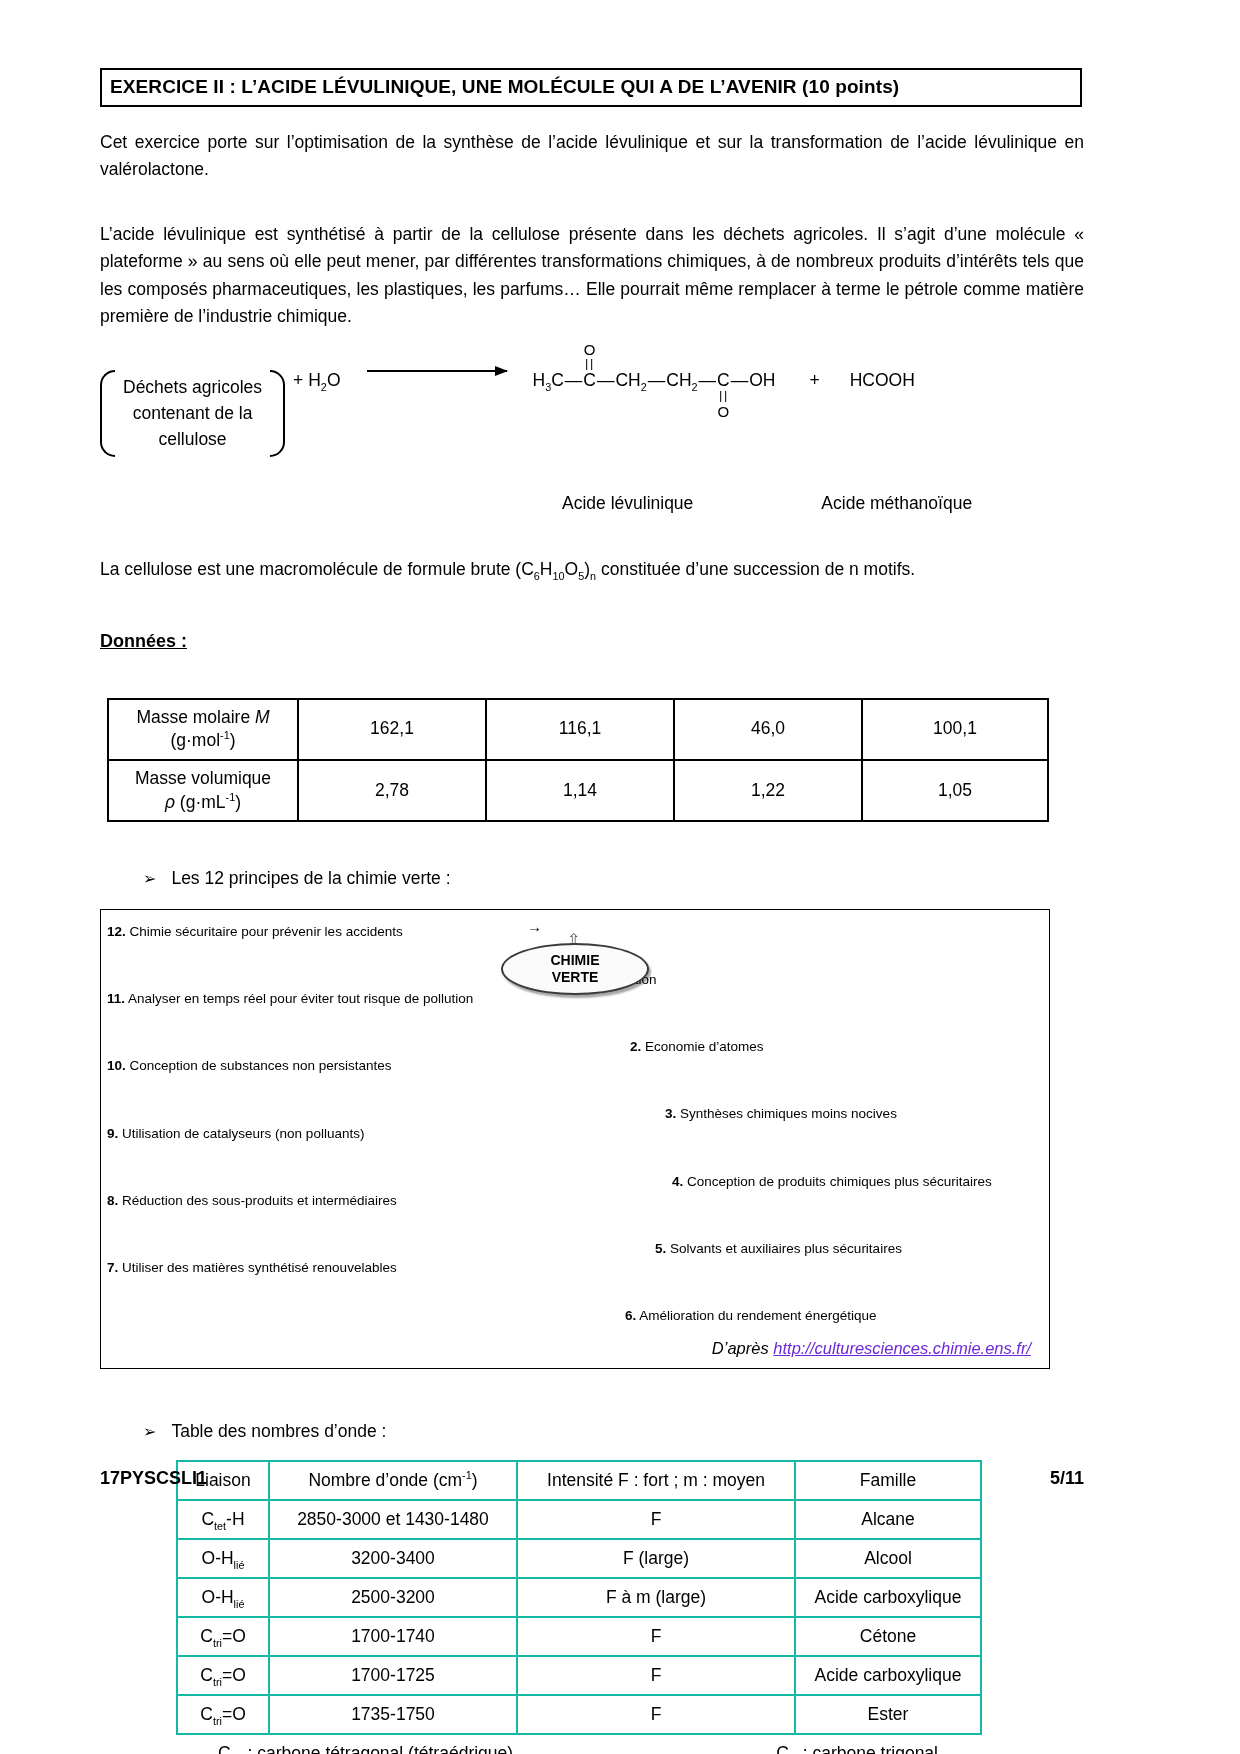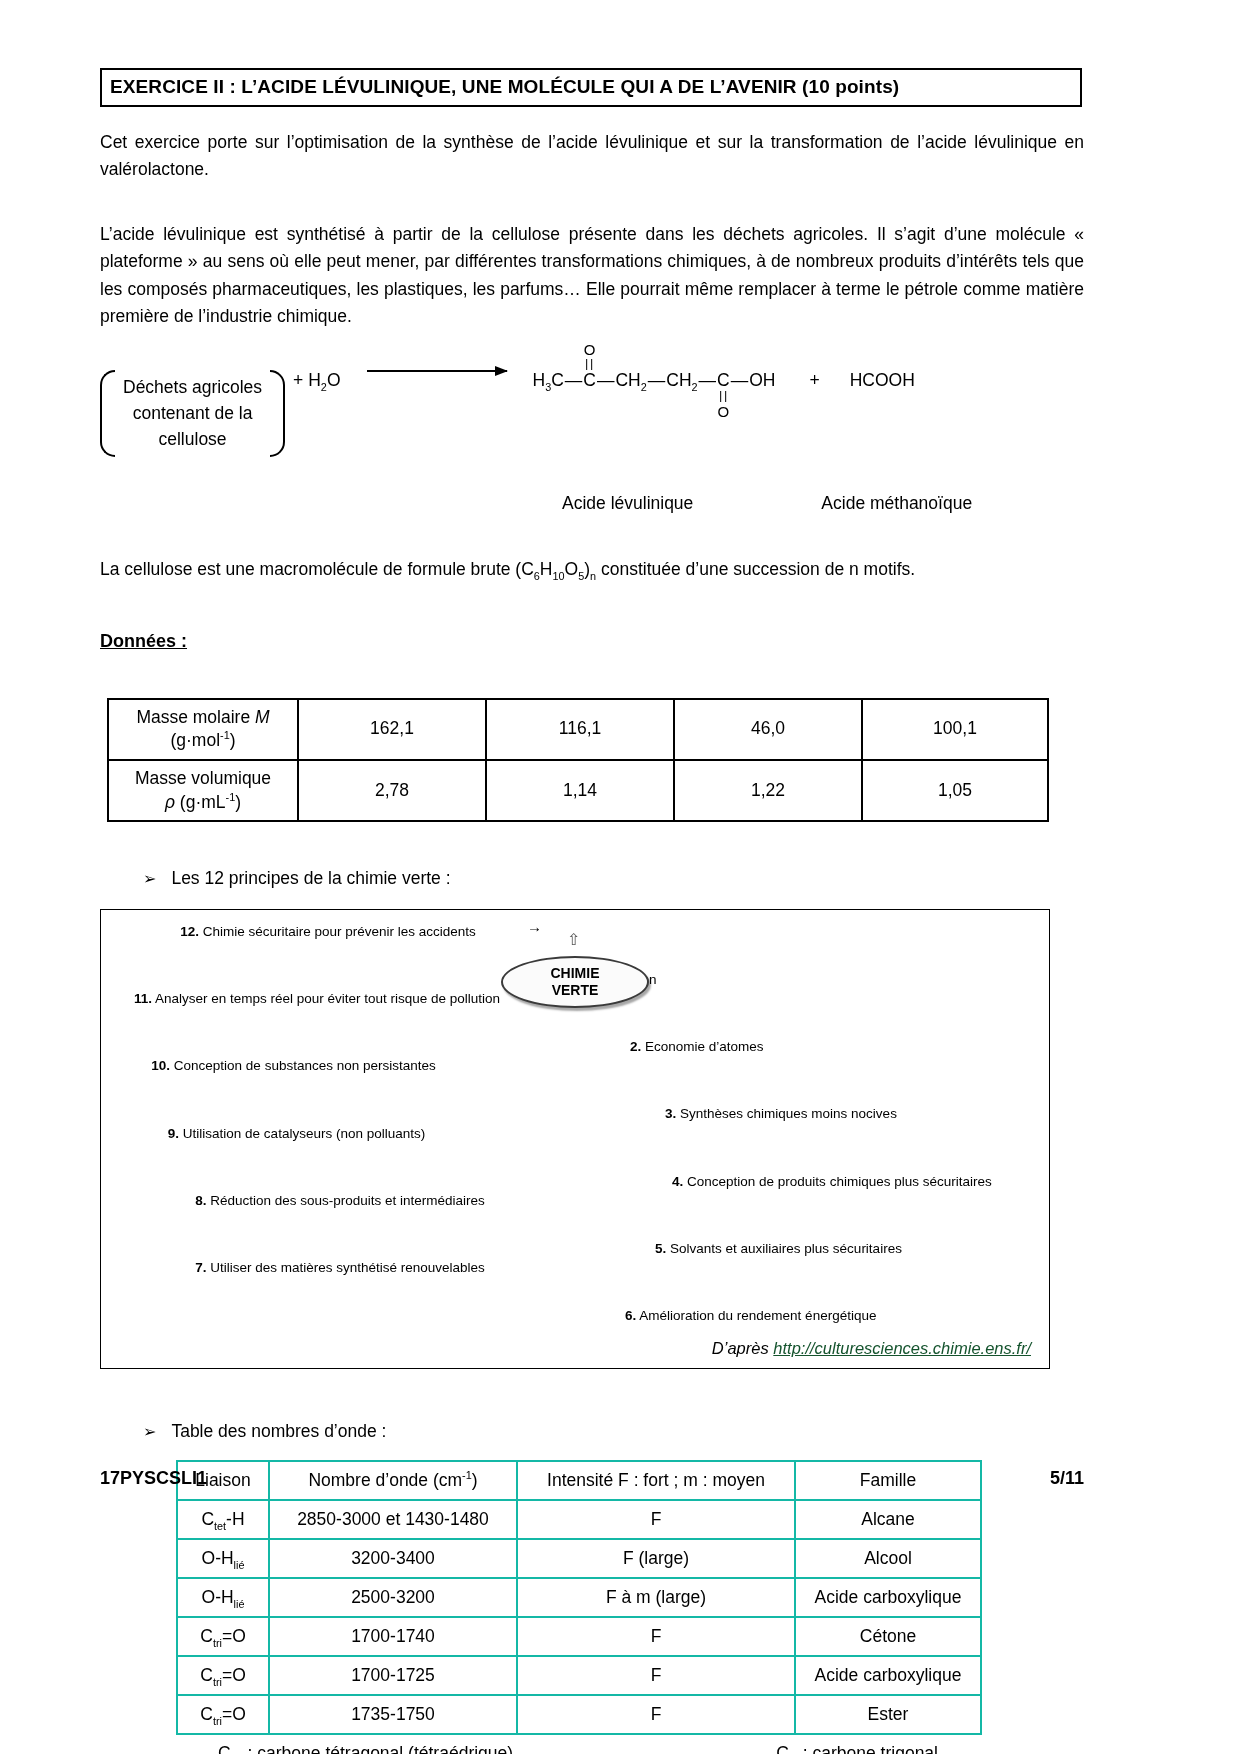--- a/index.html
+++ b/index.html
@@ -61,39 +61,39 @@
 
   
   .sec-head { margin-top: 46px; padding-left: 43px; }
   .bullet { display: inline-block; margin-right: 15px; font-size: 16px; }
   .wave-head { margin-top: 52px; }
 
   
   .gv-box { margin-top: 20px; border: 1.5px solid #000; width: 950px; position: relative;
     padding: 12px 6px 10px 6px; font-size: 13.5px; }
   .gv-row { display: flex; line-height: 1.42; }
-  .gv-left { width: 50%; text-align: center; }
+  .gv-left { width: 50%; text-align: left; }
   .gv-right { width: 50%; text-align: left; margin-top: 48px; }
   .r1 .gv-left { padding-right: 26px; } .r1 .gv-right { padding-left: 2px; }
   .r2 .gv-left { padding-right: 48px; } .r2 .gv-right { padding-left: 55px; }
   .r3 .gv-left { padding-right: 95px; } .r3 .gv-right { padding-left: 90px; }
   .r4 .gv-left { padding-right: 89px; } .r4 .gv-right { padding-left: 97px; }
   .r5 .gv-left { padding-right: 2px; }  .r5 .gv-right { padding-left: 80px; }
   .r6 .gv-left { padding-right: 2px; }  .r6 .gv-right { padding-left: 50px; }
   .ellipse {
-    position: absolute; left: 50%; top: 46px; transform: translateX(-50%);
+    position: absolute; left: 50%; top: 33px; transform: translateX(-50%);
     width: 148px; height: 52px; border: 2px solid #3a3a3a; border-radius: 50%;
     box-shadow: 2px 3px 2px rgba(0,0,0,0.35); background: #fbfbfb;
     display: flex; flex-direction: column; align-items: center; justify-content: center;
     font-weight: 700; font-size: 14px; line-height: 1.2;
   }
   .up-arrow { position: absolute; left: calc(50% - 8px); top: 20px; font-size: 16px; color: #555; }
   .cycle-arrow { position: absolute; left: calc(50% - 48px); top: 8px; font-size: 15px; font-weight: 700; }
   .credit { text-align: right; margin-top: 14px; padding-right: 12px; font-style: italic; font-size: 16.5px; }
-  .credit a { color: #14532d; }
+  .credit a { color: #6d28d9; }
 
   
   .wtable { border-collapse: collapse; margin: 18px 0 0 76px; table-layout: fixed; }
   .wtable td { border: 2px solid #14b8a6; text-align: center; vertical-align: middle; padding: 6px 6px; height: 39px; }
   .notes { width: 804px; margin: 8px 0 0 76px; display: flex; justify-content: space-between; padding: 0 42px 0 42px; }
 
   .footer { position: absolute; left: 100px; right: 100px; top: 1468px;
     display: flex; justify-content: space-between; font-weight: 700; font-size: 18px; }
 </style>
 </head>

